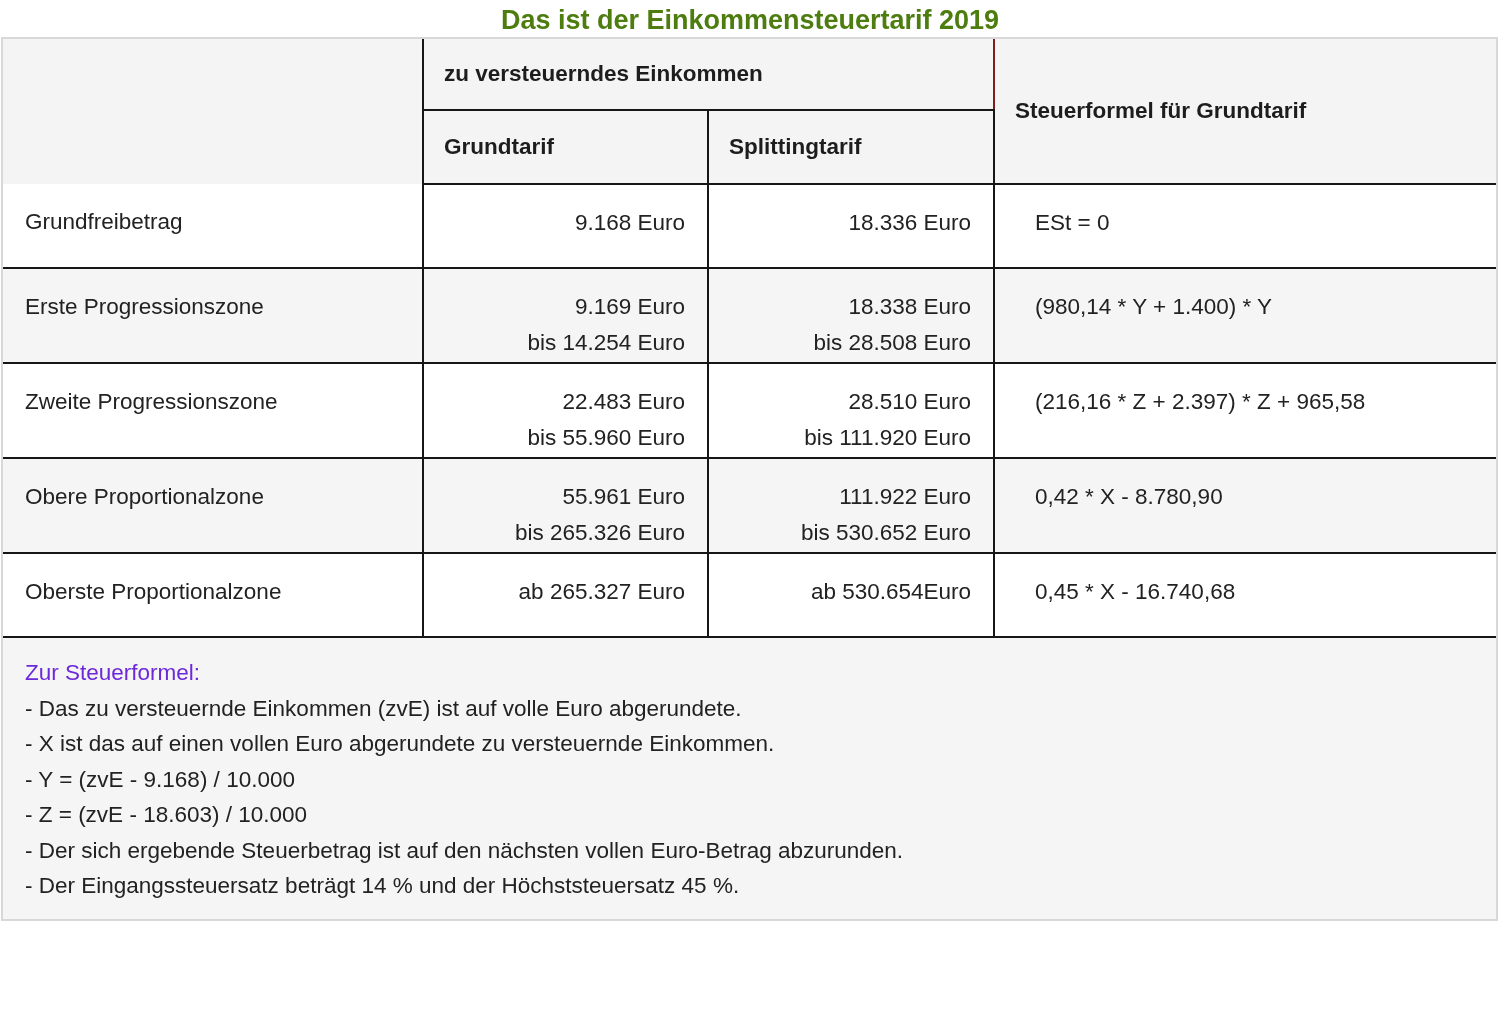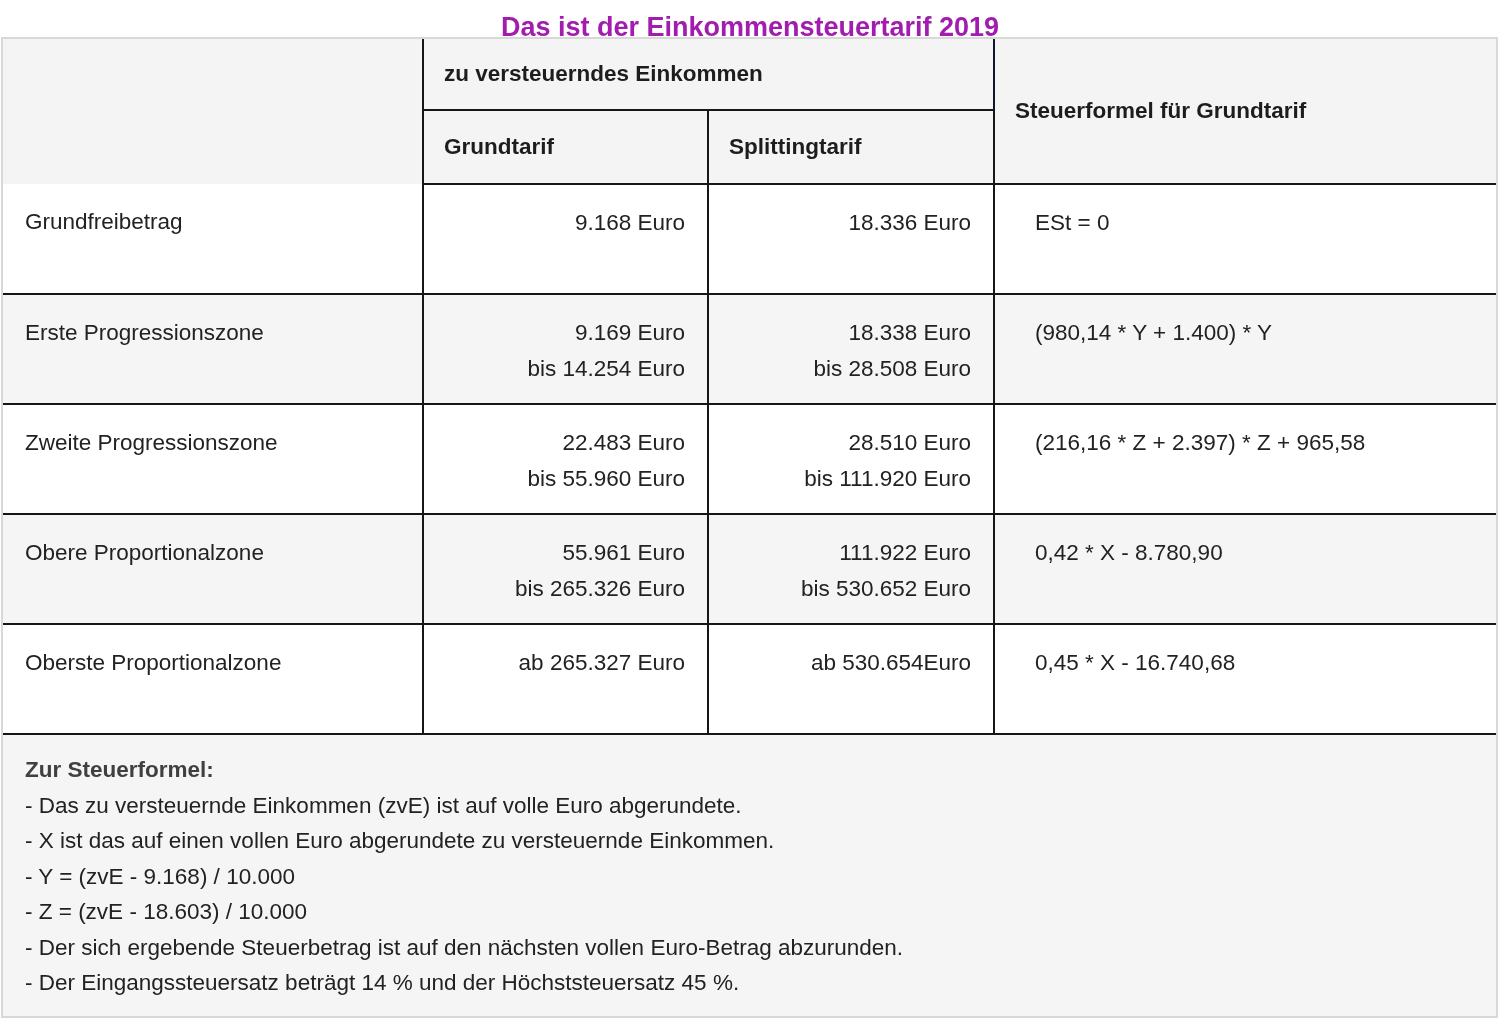--- a/index.html
+++ b/index.html
@@ -9,26 +9,26 @@
     width: 1500px;
     height: 1026px;
     background: #ffffff;
     font-family: "Liberation Sans", sans-serif;
     color: #222222;
     overflow: hidden;
   }
   .page-title {
     margin: 0;
     height: 37px;
-    padding-top: 11px;
+    padding-top: 4px;
     text-align: center;
     font-size: 27px;
     line-height: 32px;
     font-weight: 700;
-    color: #a21caf;
+    color: #4d7c0f;
     letter-spacing: 0px;
   }
   .table-wrap {
     width: 1497px;
     margin-left: 1px;
     border: 2px solid #d8d8d8;
     background: #ffffff;
   }
   table {
     width: 100%;
@@ -49,49 +49,49 @@
   }
   
   thead th, thead td {
     background: #f4f4f4;
     text-align: left;
     vertical-align: middle;
     font-weight: 700;
     color: #1d1d1d;
     padding: 0 18px 0 20px;
   }
-  th.h-income  { border-left: 2px solid #161616; border-right: 2px solid #0f172a; border-bottom: 2px solid #161616; margin-top: 40px; }
+  th.h-income  { border-left: 2px solid #161616; border-right: 2px solid #7f1d1d; border-bottom: 2px solid #161616; margin-top: 40px; }
   td.h-corner  { border-right: 2px solid #161616; }
   th.h-grund   { border-right: 2px solid #161616; border-bottom: 2px solid #161616; }
   th.h-split   { border-right: 2px solid #161616; border-bottom: 2px solid #161616; }
   th.h-formel  { border-bottom: 2px solid #161616; }
   thead tr.h-row1 { height: 71px; }
   thead tr.h-row2 { height: 74px; }
 
   
   tbody td {
     vertical-align: top;
     padding-top: 20px;
     border-bottom: 2px solid #161616;
   }
-  tbody tr { height: 110px; margin-top: 8px; }
+  tbody tr { height: 84px; margin-top: 8px; }
   tbody tr:nth-child(even) td { background: #f5f5f5; }
   td.zone    { padding-left: 22px; padding-right: 10px; border-right: 2px solid #161616; }
   td.num     { text-align: right; padding-right: 22px; border-right: 2px solid #161616; }
   td.formula { text-align: left; padding-right: 20px; }
 
   
   .footnote {
     background: #f5f5f5;
     padding: 17px 22px 15px 22px;
     font-size: 22.5px;
     line-height: 35.5px;
     color: #222222;
   }
-  .footnote .fn-title { font-weight: 700; color: #404040; }
+  .footnote .fn-title { font-weight: 400; color: #6d28d9; }
 </style>
 </head>
 <body>
 
 <h1 class="page-title">Das ist der Einkommensteuertarif 2019</h1>
 
 <div class="table-wrap">
   <table>
     <colgroup>
       <col class="c-zone">

